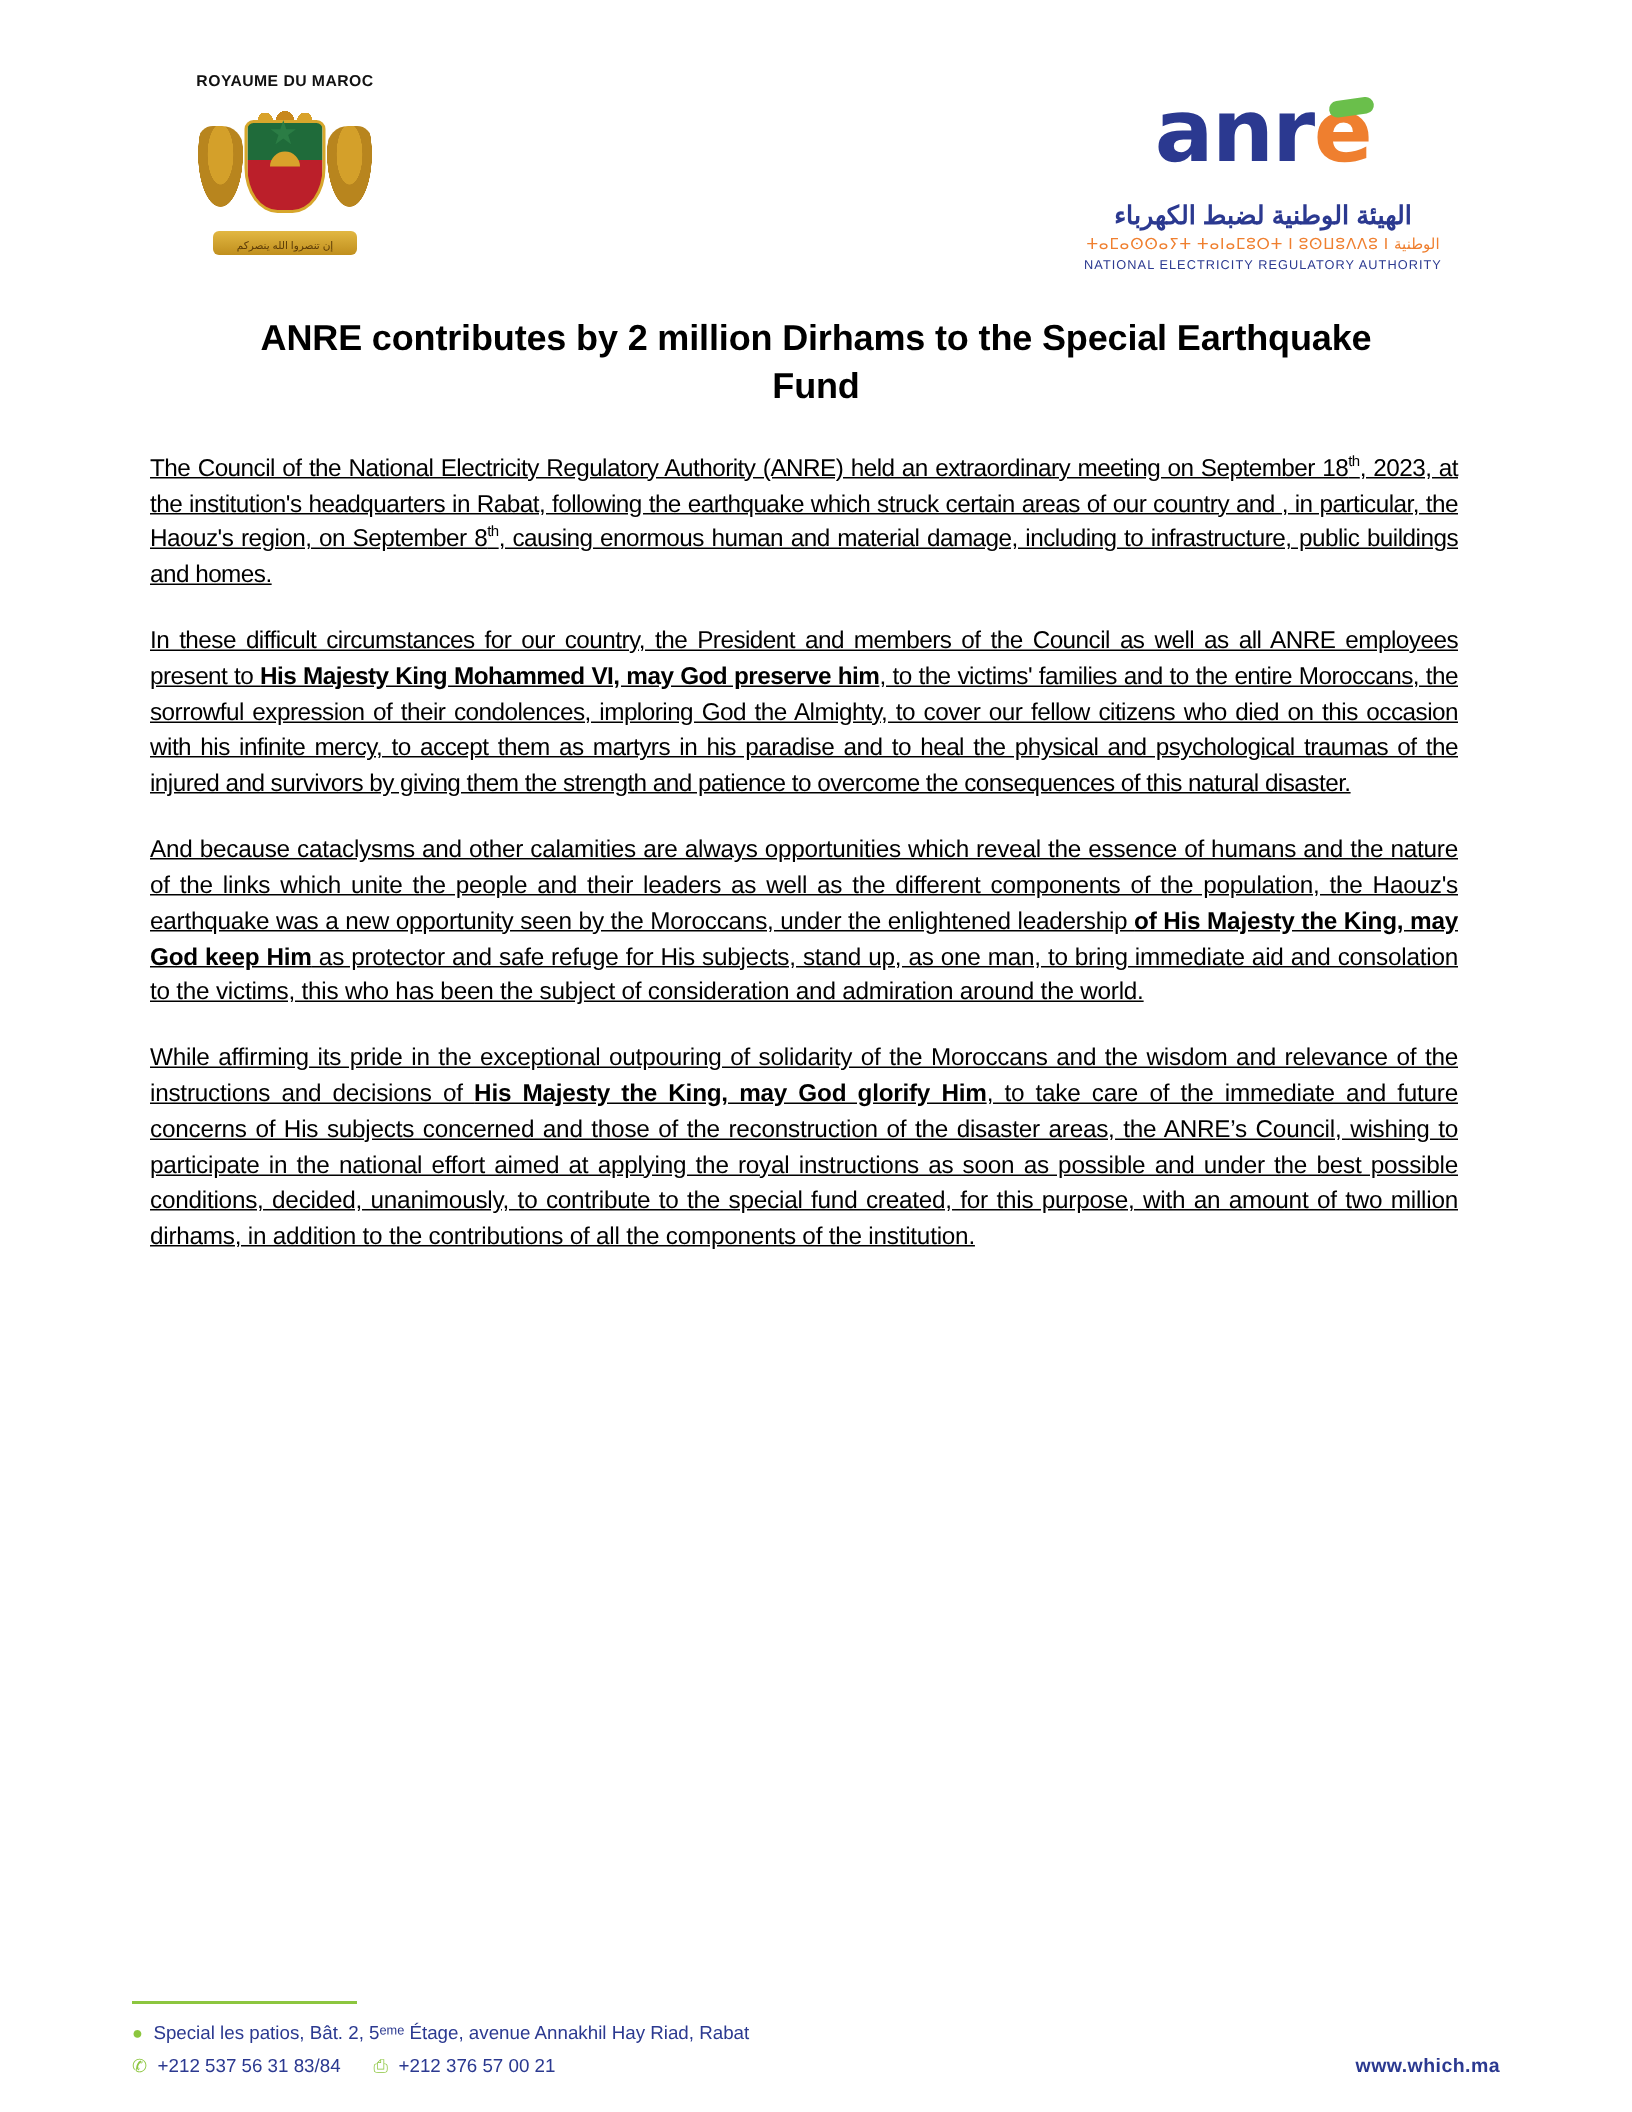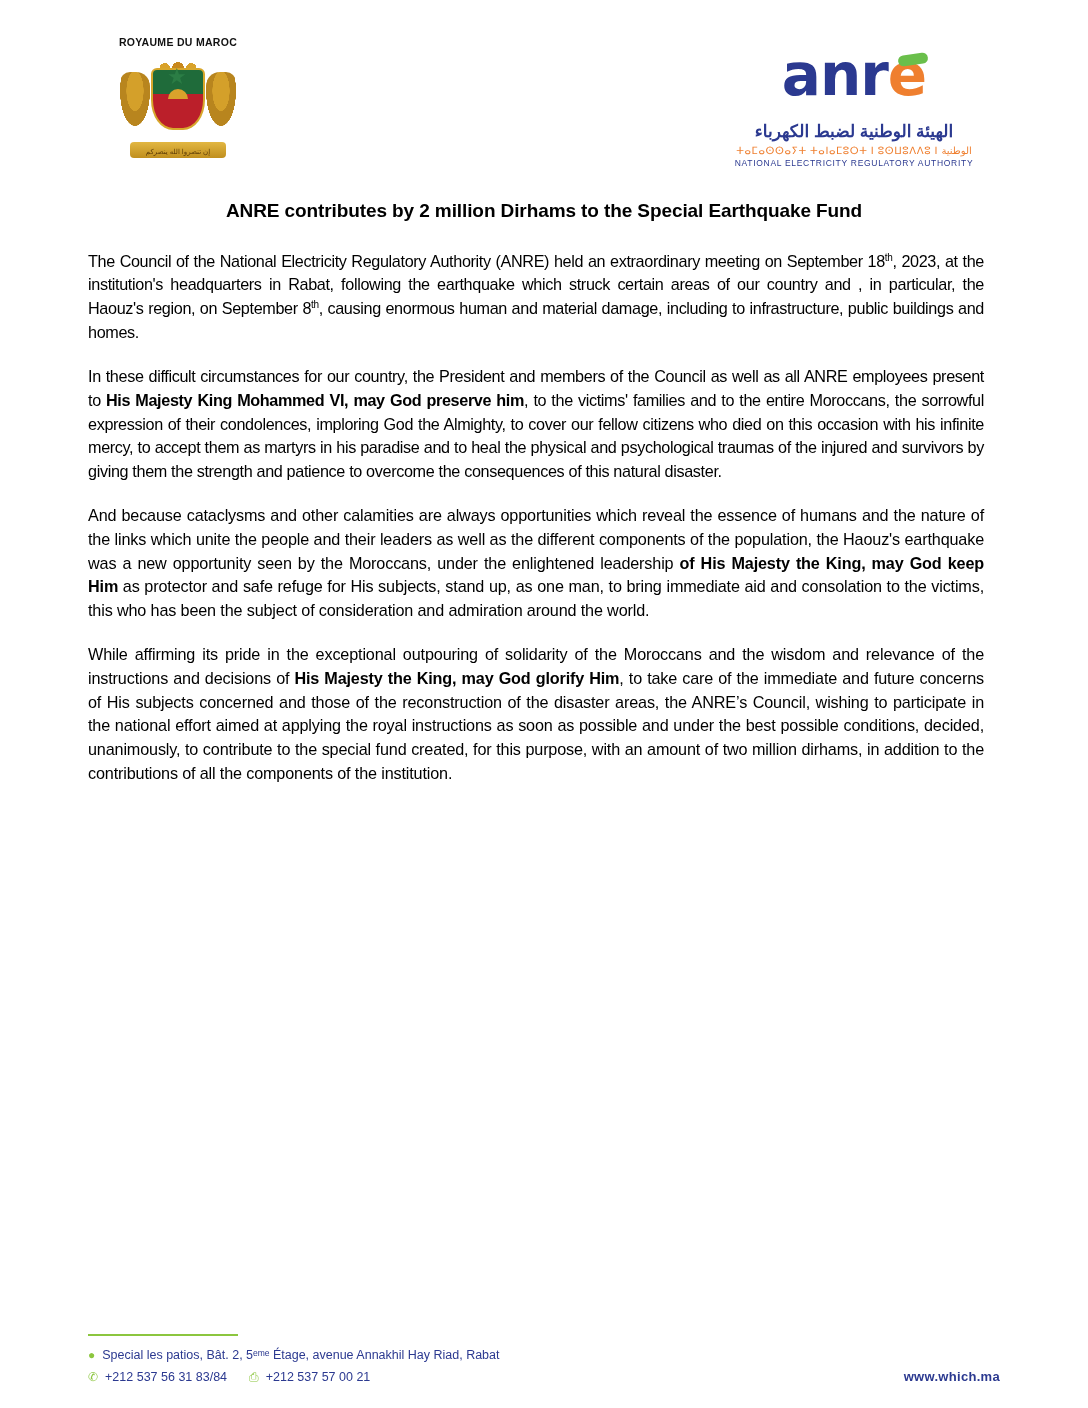--- a/index.html
+++ b/index.html
@@ -14,21 +14,21 @@
     font-family: "Liberation Sans", sans-serif;
     color: #000000;
     position: relative;
     overflow: hidden;
   }
 
   .page {
     position: relative;
     width: 1088px;
     height: 1408px;
-    padding: 0;
+    padding: 12px;
   }
 
   
   .header {
     position: relative;
     height: 180px;
   }
 
   .kingdom-block {
     position: absolute;
@@ -182,33 +182,34 @@
     color: #2b3990;
     letter-spacing: .7px;
     margin-top: 2px;
   }
 
   
   .content {
     padding: 0 88px;
   }
   h1.doc-title {
-    font-size: 19px;
+    font-size: 24px;
     font-weight: bold;
     text-align: center;
     line-height: 1.35;
     margin: 18px 60px 26px 60px;
     letter-spacing: -0.1px;
   }
   p.para {
     font-size: 16.2px;
     line-height: 1.47;
     text-align: justify;
     margin: 0 16px 20px 0;
     letter-spacing: -0.15px;
+    text-decoration: underline;
   }
   p.para.tight { letter-spacing: -0.35px; }
   p.para b { font-weight: bold; }
   sup { font-size: 10px; vertical-align: super; }
 
   
   .footer {
     position: absolute;
     left: 88px;
     right: 88px;
@@ -293,19 +294,19 @@
     <div class="footer-row">
       <span class="ic">●</span>
       <span>Special les patios, Bât. 2, 5ᵉᵐᵉ Étage, avenue Annakhil Hay Riad, Rabat</span>
     </div>
     <div class="footer-bottom">
       <div class="footer-row" style="margin-bottom:0">
         <span class="ic">✆</span>
         <span>+212 537 56 31 83/84</span>
         <span class="sep"></span>
         <span class="ic">⎙</span>
-        <span>+212 537 57 00 21</span>
+        <span>+212 376 57 00 21</span>
       </div>
       <div class="footer-web">www.which.ma</div>
     </div>
   </div>
 
 </div>
 
 </body></html>

